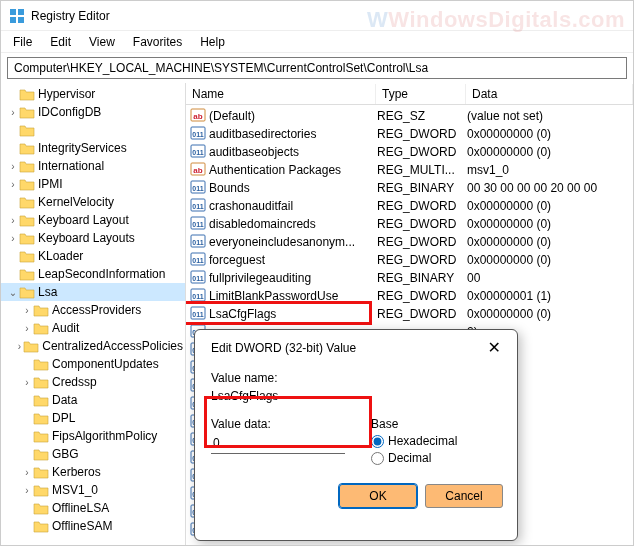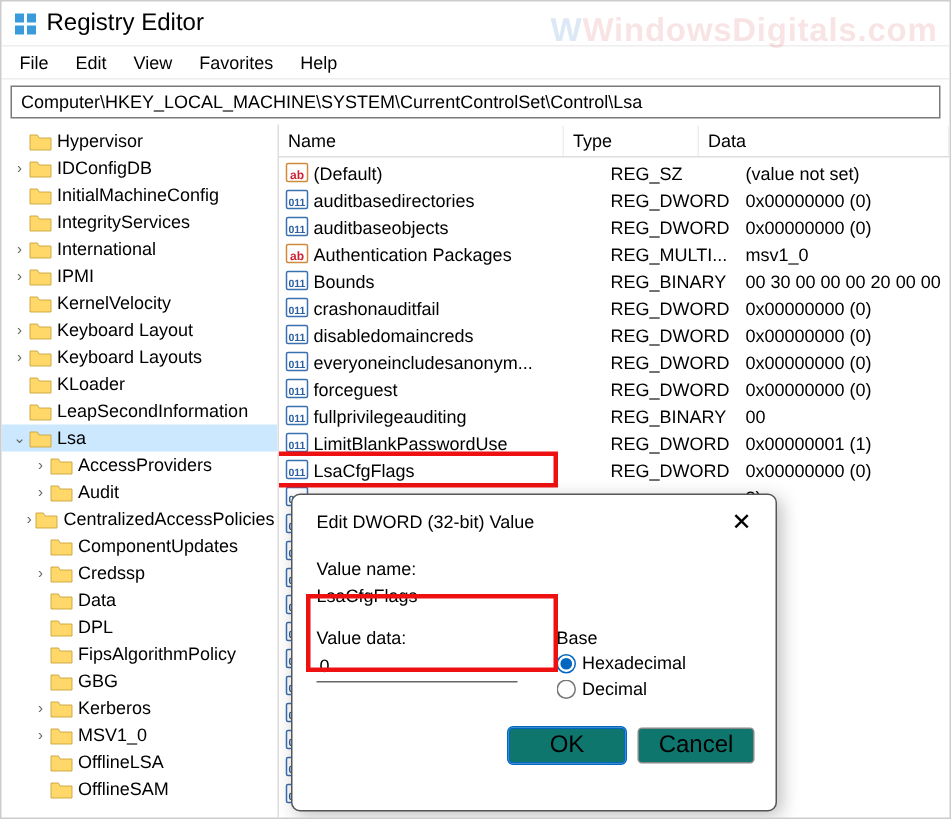--- a/index.html
+++ b/index.html
@@ -19,21 +19,21 @@
     display: flex;
     align-items: center;
     height: 30px;
     padding: 0 8px;
     border-bottom: 1px solid #eee;
   }
   .titlebar .app-icon {
     width: 16px; height: 16px; margin-right: 6px;
     display: inline-flex; align-items: center; justify-content: center;
   }
-  .titlebar .title { font-size: 16px; }
+  .titlebar .title { font-size: 12px; }
   .menubar {
     display: flex;
     gap: 2px;
     padding: 2px 4px;
     border-bottom: 1px solid #eee;
     height: 22px;
     align-items: center;
   }
   .menubar .menu-item { padding: 2px 8px; }
   .addressbar {
@@ -88,21 +88,21 @@
   .lv-body { }
   .lv-row {
     display: flex;
     align-items: flex-end;
     height: 18px;
     padding-left: 2px;
   }
   .lv-row .val-icon { width: 16px; height: 16px; margin: 0 3px 0 2px; display:inline-flex; }
   .lv-row .cell { overflow: hidden; white-space: nowrap; text-overflow: ellipsis; padding-right: 4px; }
   .lv-row .cname { width: 168px; }
-  .lv-row .ctype { width: 90px; margin-left: 30px; }
+  .lv-row .ctype { width: 90px; }
   .lv-row .cdata { flex: 1; }
   .highlight-box {
     position: absolute;
     border: 3px solid #e11;
     pointer-events: none;
     z-index: 5;
   }
   .dialog {
     position: absolute;
     left: 193px;
@@ -144,25 +144,25 @@
   .dialog .radio-row { display: flex; align-items: center; gap: 4px; margin: 3px 0; }
   .dialog .buttons {
     display: flex;
     justify-content: flex-end;
     gap: 8px;
     padding: 6px 14px 12px 0;
   }
   .dialog button {
     min-width: 78px;
     height: 24px;
-    background: #0f766e;
+    background: #fdba74;
     border: 1px solid #888;
     border-radius: 3px;
     font-family: inherit;
-    font-size: 16px;
+    font-size: 12px;
   }
   .dialog button.default { border: 1px solid #0067c0; outline: 1px solid #0067c0; }
   .watermark {
     position: absolute;
     top: 6px; right: 8px;
     font-size: 22px;
     font-weight: 700;
     letter-spacing: 0.5px;
     color: rgba(200,30,30,0.12);
     z-index: 2;
@@ -223,21 +223,20 @@
         <span>IDConfigDB</span>
       </div>
       <div class="tree-item">
         <span class="indent" style="width:0px"></span>
         <span class="exp"></span>
         <span class="folder-icon">
           <svg viewBox="0 0 16 14" width="16" height="14">
             <path d="M1 3h5l1 2h8v8H1z" fill="#ffd869" stroke="#caa43b" stroke-width="0.6"></path>
           </svg>
         </span>
-        <span>InitialMachineConfig</span>
       </div>
       <div class="tree-item">
         <span class="indent" style="width:0px"></span>
         <span class="exp"></span>
         <span class="folder-icon">
           <svg viewBox="0 0 16 14" width="16" height="14">
             <path d="M1 3h5l1 2h8v8H1z" fill="#ffd869" stroke="#caa43b" stroke-width="0.6"></path>
           </svg>
         </span>
         <span>IntegrityServices</span>

